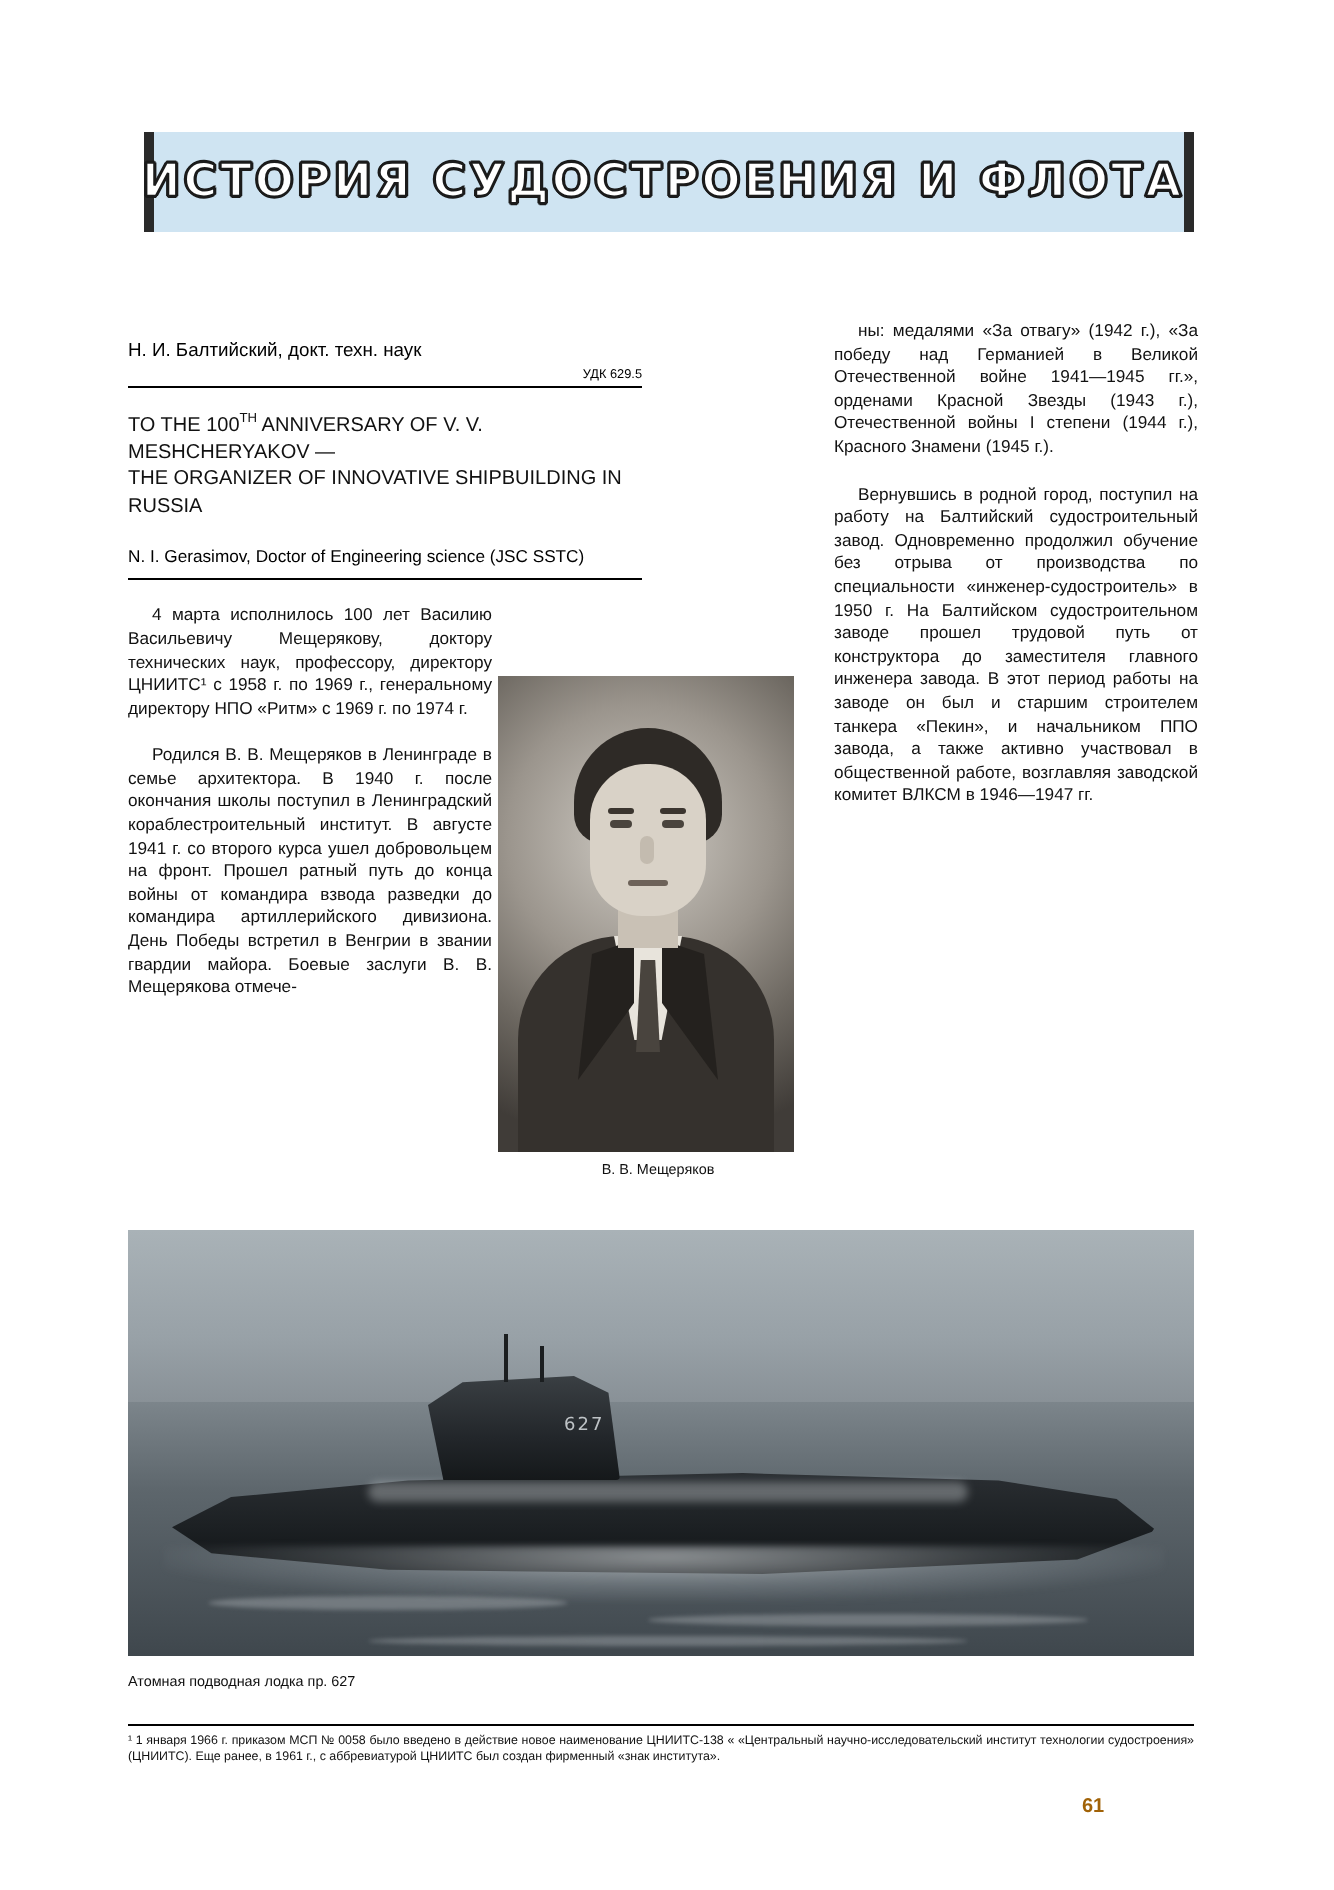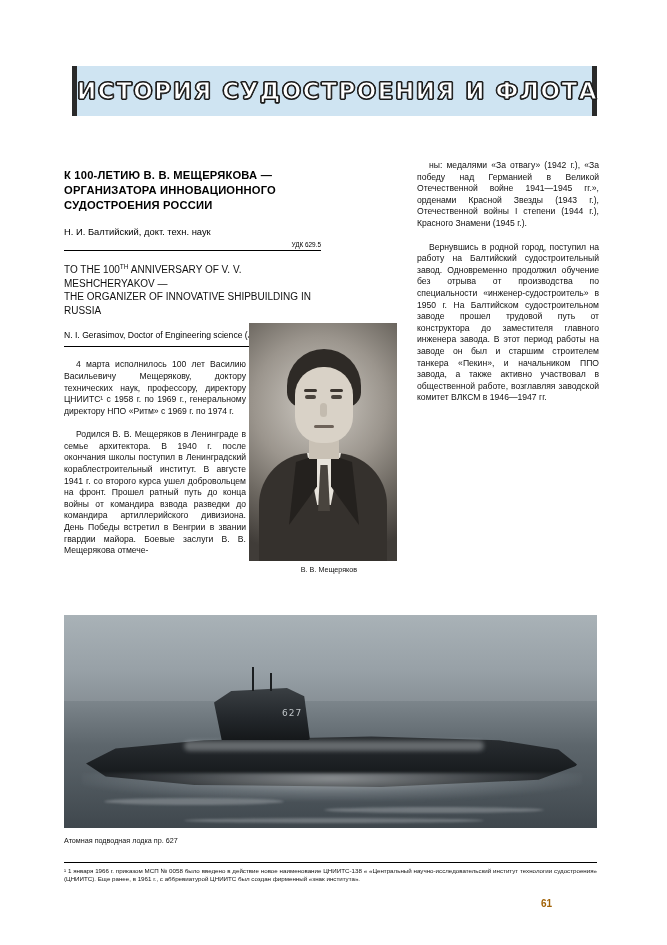--- a/index.html
+++ b/index.html
@@ -29,21 +29,21 @@
     left: 72px;
     top: 66px;
     width: 525px;
     height: 50px;
     background: #cfe4f2;
     border-left: 5px solid #2a2a2a;
     border-right: 5px solid #2a2a2a;
     box-sizing: border-box;
     display: flex;
     align-items: center;
-    justify-content: flex-start;
+    justify-content: flex-end;
   }
   .banner-title {
     font-family: "DejaVu Sans", sans-serif;
     font-weight: bold;
     font-size: 23px;
     letter-spacing: 1.5px;
     color: #ffffff;
     -webkit-text-stroke: 1.2px #1b1b1b;
     text-shadow:
       1px 0 0 #1b1b1b, -1px 0 0 #1b1b1b,
@@ -122,21 +122,21 @@
     text-indent: 12px;
   }
   .body-left p + p, .col-right p + p {
     margin-top: 12px;
   }
 
   
   .portrait-wrap {
     position: absolute;
     left: 249px;
-    top: 323px;
+    top: 338px;
     width: 160px;
   }
   .portrait {
     width: 148px;
     height: 238px;
     background:
       radial-gradient(circle at 48% 34%, #cfcbc4 0%, #9b958d 38%, #6d6861 62%, #403c38 88%);
     position: relative;
     overflow: hidden;
   }
@@ -366,21 +366,20 @@
 <body>
 
 <div class="page">
 
   <div class="banner">
     <div class="banner-title">ИСТОРИЯ СУДОСТРОЕНИЯ И  ФЛОТА</div>
   </div>
 
   <div class="col-left">
 
-    <div class="title-ru">К 100-ЛЕТИЮ В. В. МЕЩЕРЯКОВА — ОРГАНИЗАТОРА ИННОВАЦИОННОГО СУДОСТРОЕНИЯ РОССИИ</div>
 
     <div class="author-ru">Н. И. Балтийский, докт. техн. наук</div>
 
     <div class="udk">УДК 629.5</div>
 
     <div class="title-en">
       <span>TO THE 100</span><sup>TH</sup><span> ANNIVERSARY OF V. V. MESHCHERYAKOV —</span><br>
       <span>THE ORGANIZER OF INNOVATIVE SHIPBUILDING IN RUSSIA</span>
     </div>
 

